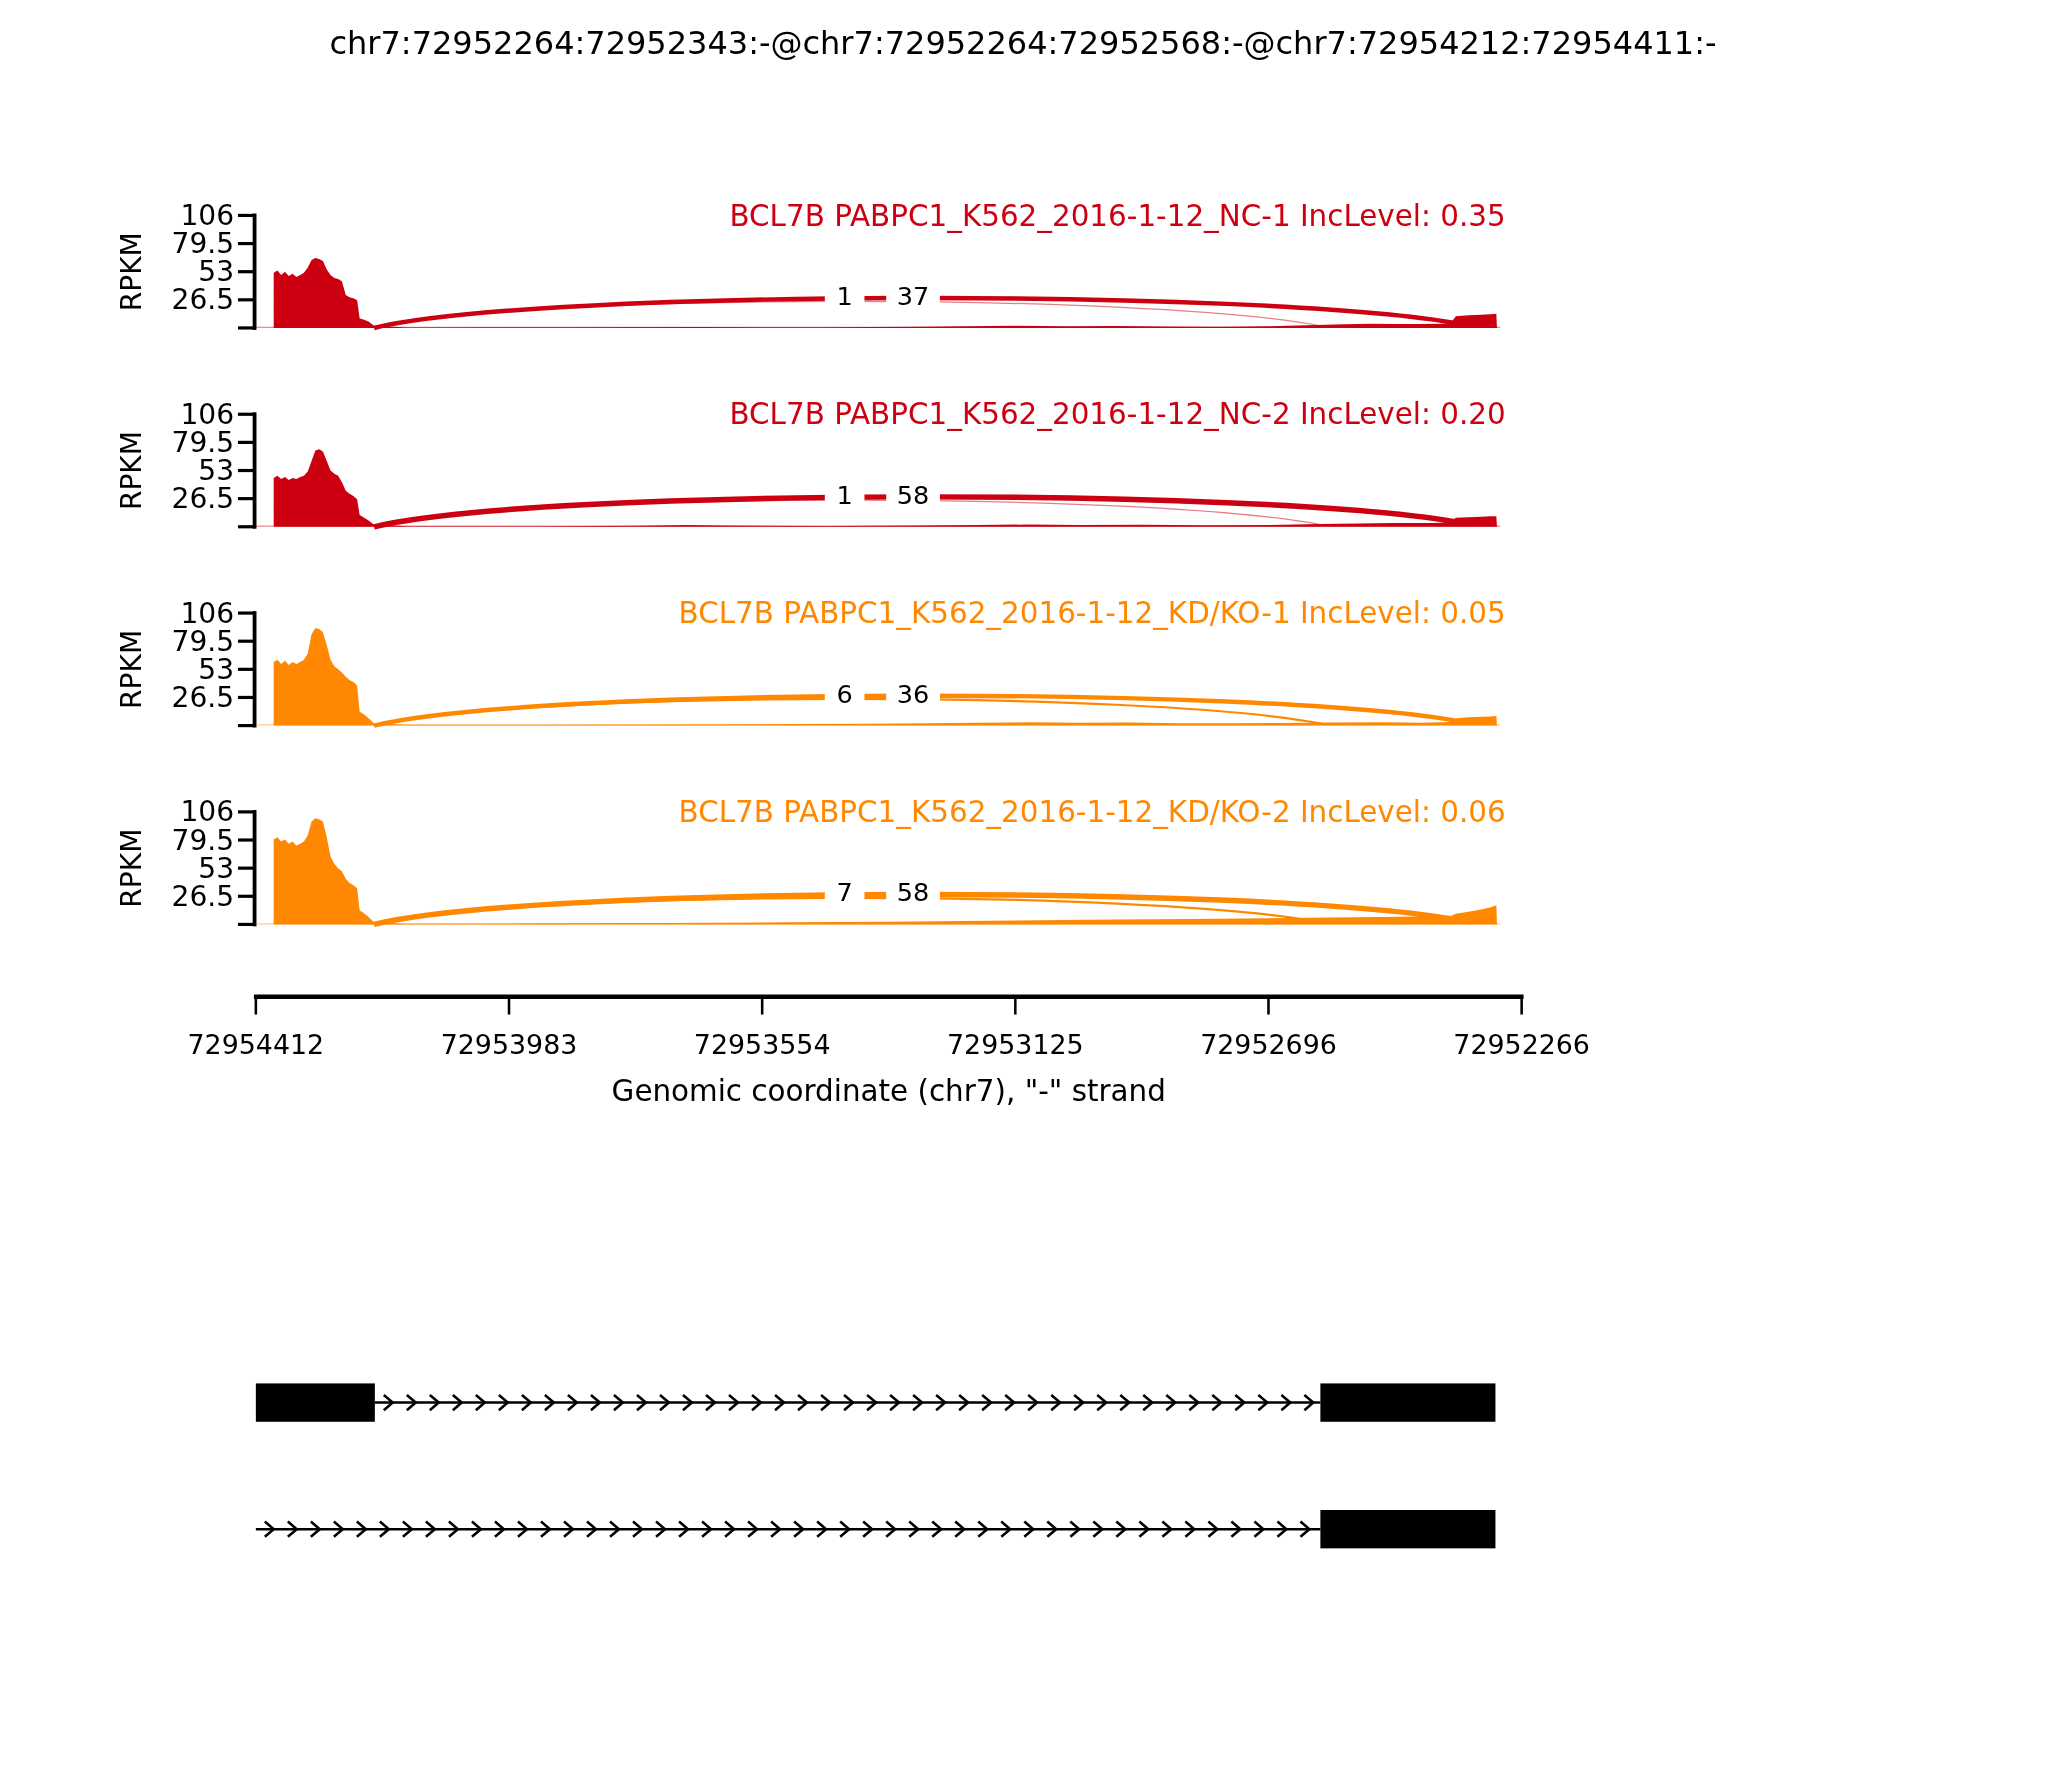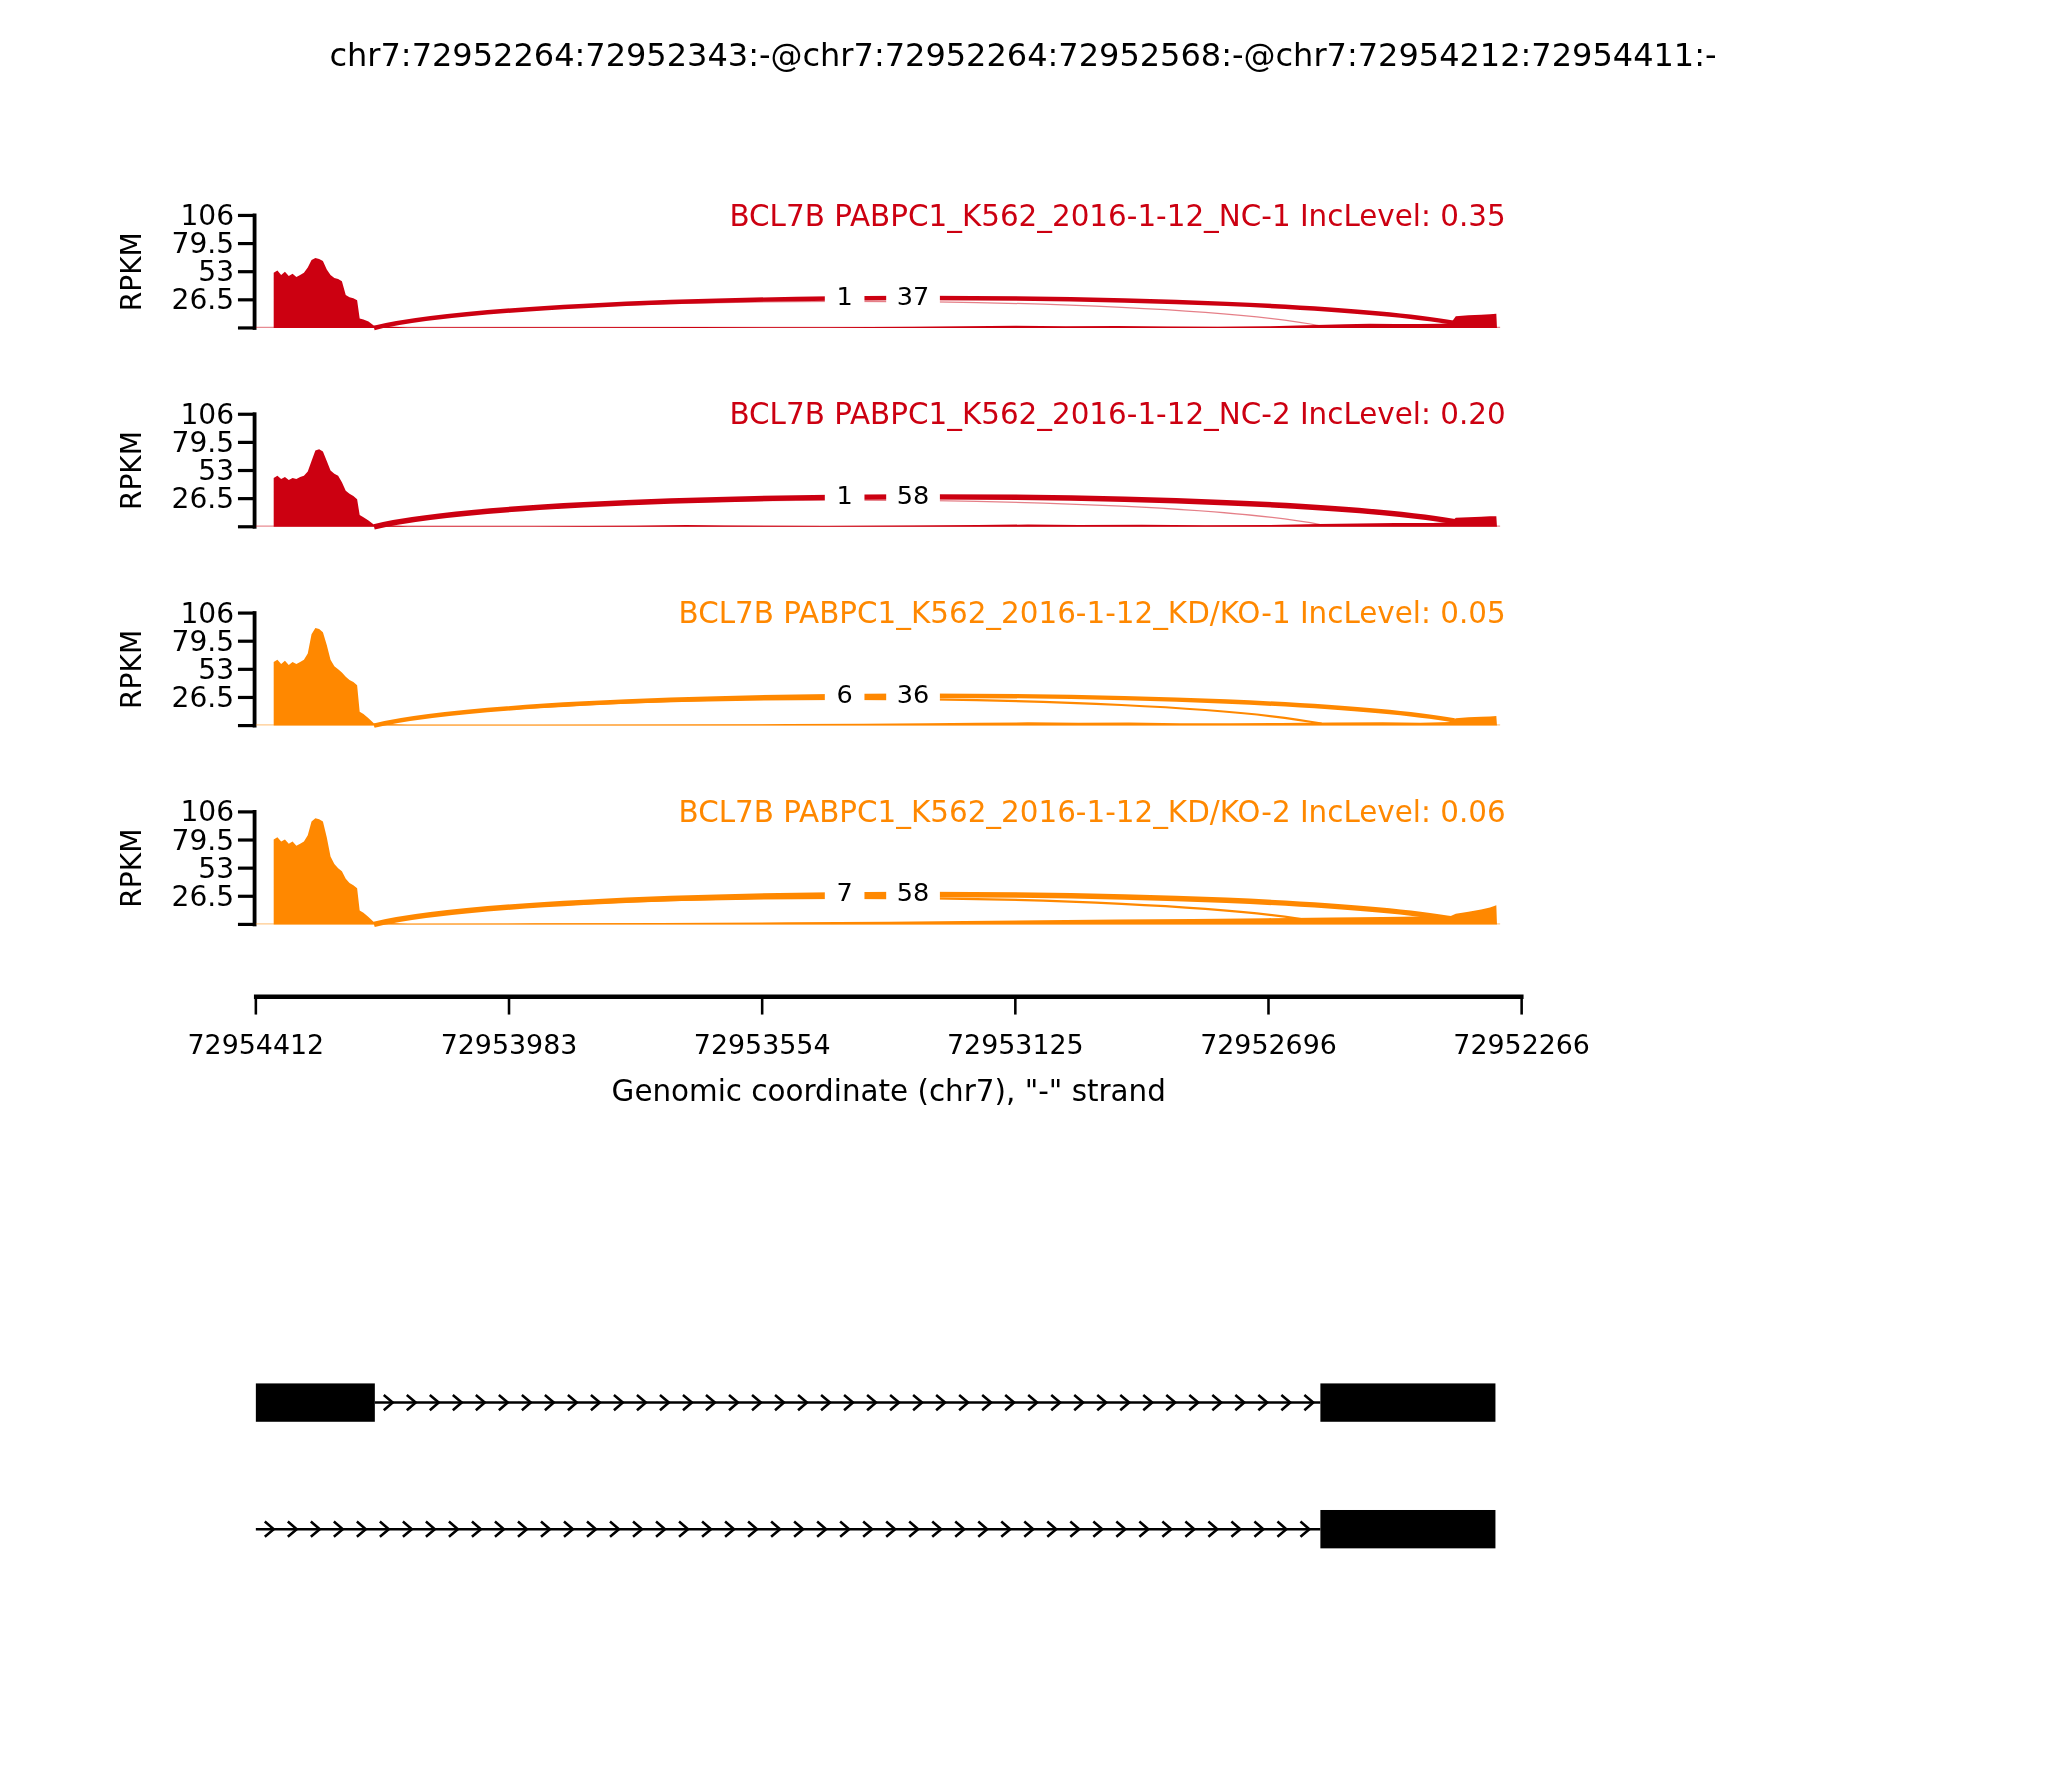--- a/index.html
+++ b/index.html
@@ -1,19 +1,19 @@
 <!DOCTYPE html>
 <html style="font-size:10.2px"><head>
 <meta charset="utf-8">
 <style>
   html,body{margin:0;padding:0;background:#ffffff;}
   #stage{position:relative;width:2046px;height:1790px;background:#ffffff;overflow:hidden;
          font-family:"DejaVu Sans",sans-serif;}
   #plot-svg{position:absolute;left:0;top:0;}
-  .main-title{position:absolute;left:0;top:36px;width:2046px;text-align:center;
+  .main-title{position:absolute;left:0;top:24px;width:2046px;text-align:center;
               font-size:32px;color:#000;white-space:nowrap;}
 </style>
 </head>
 <body>
 
 <div id="stage">
   <div class="main-title">chr7:72952264:72952343:-@chr7:72952264:72952568:-@chr7:72954212:72954411:-</div>
   <svg id="plot-svg" width="2046" height="1790" viewBox="0 0 3200 2800">
       <line x1="398" y1="334" x2="398" y2="516" stroke="#000" stroke-width="6"></line>
       <line x1="372" y1="513" x2="398" y2="513" stroke="#000" stroke-width="5"></line>

